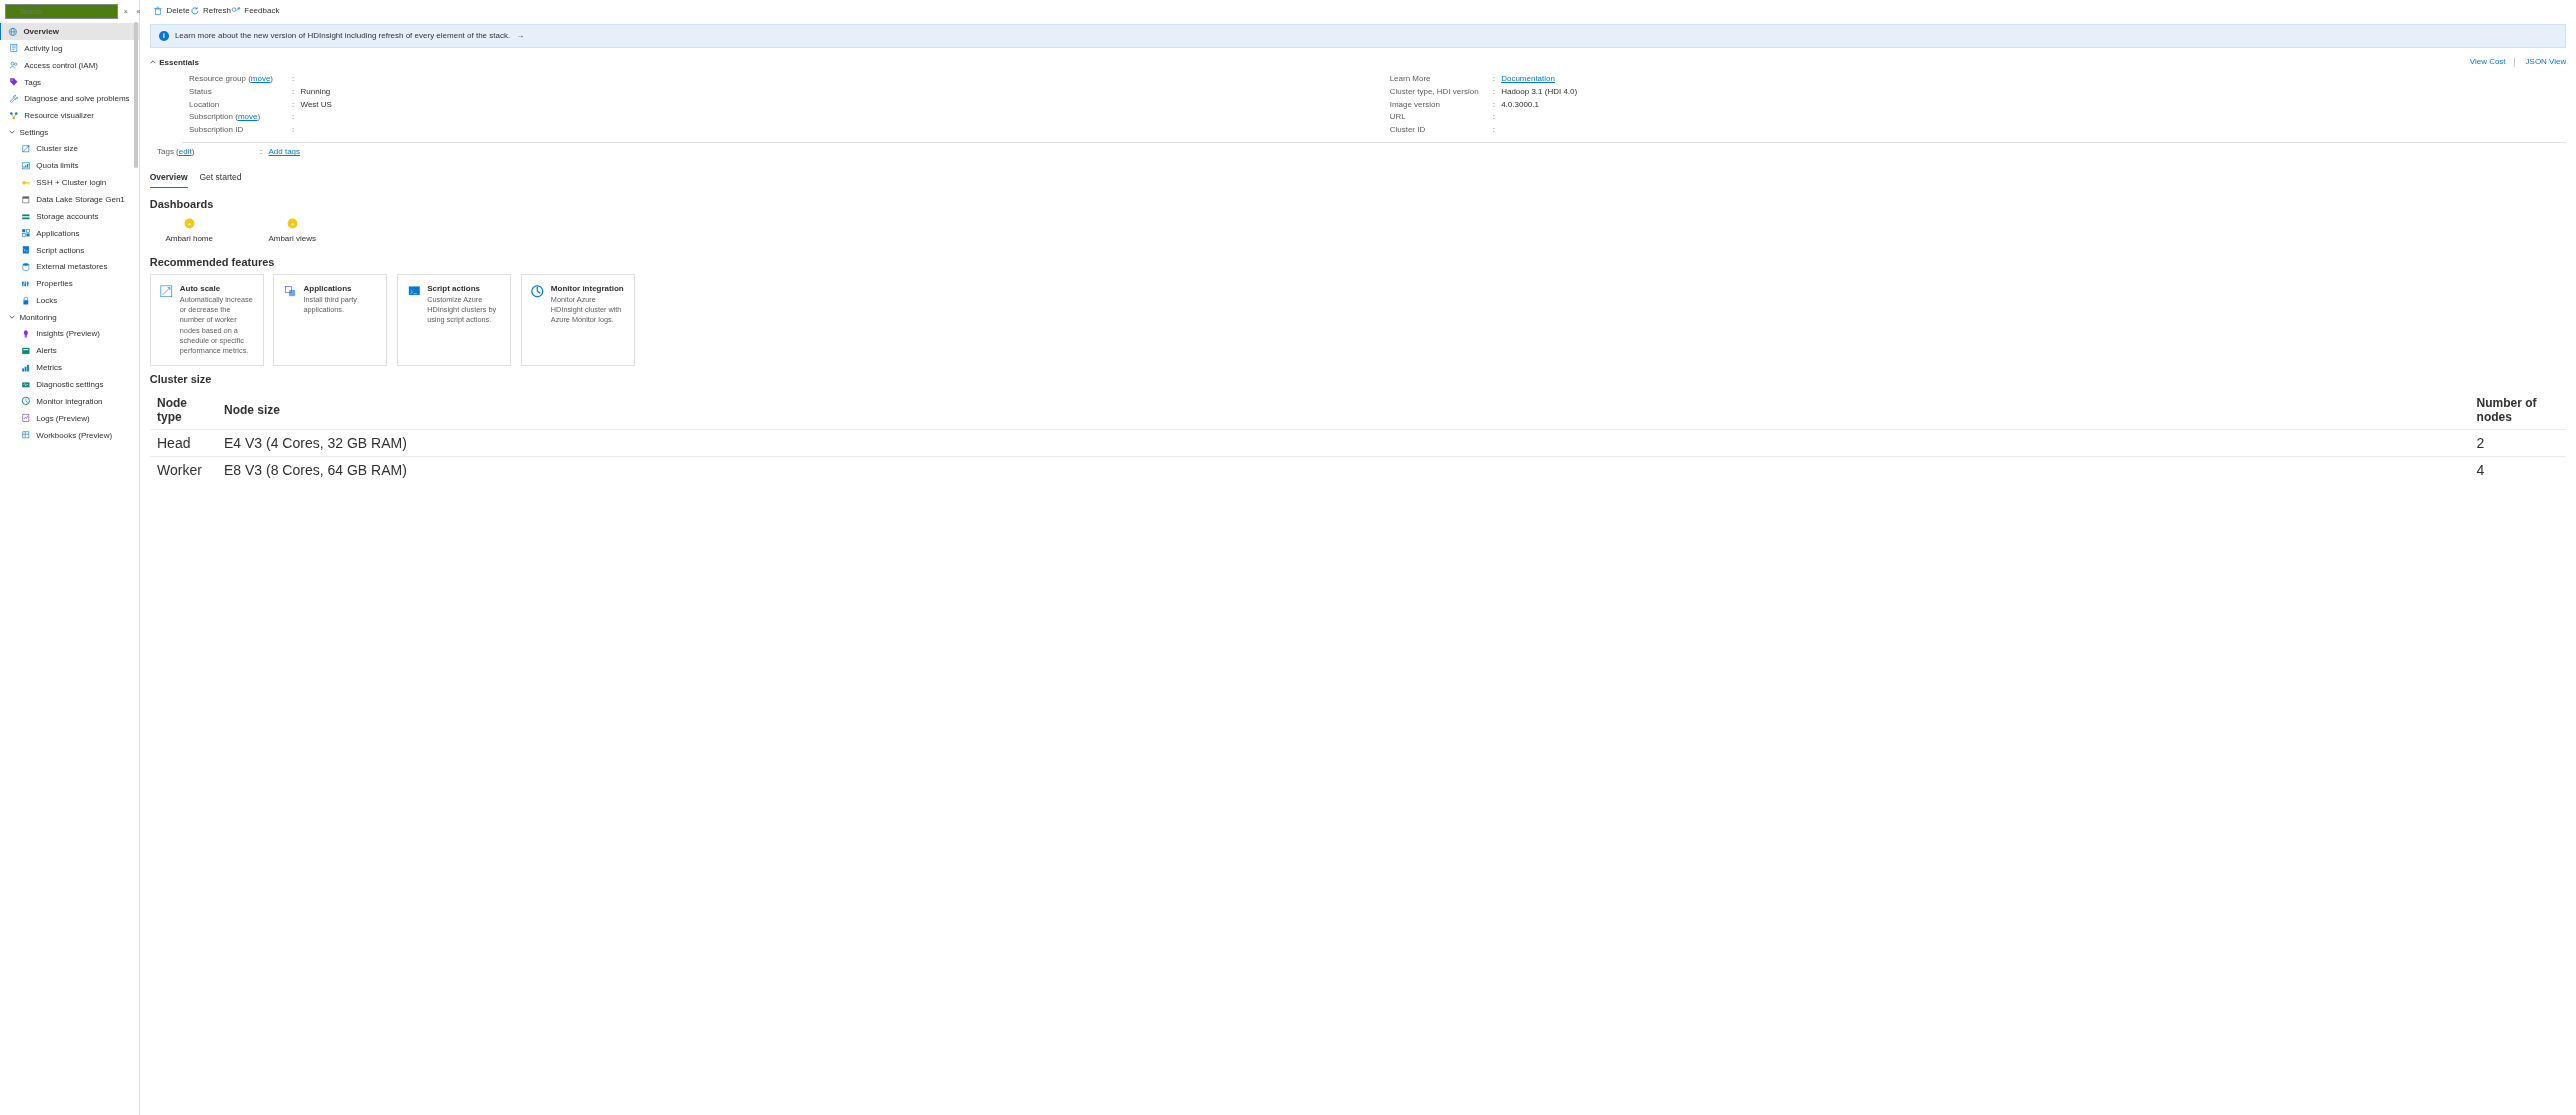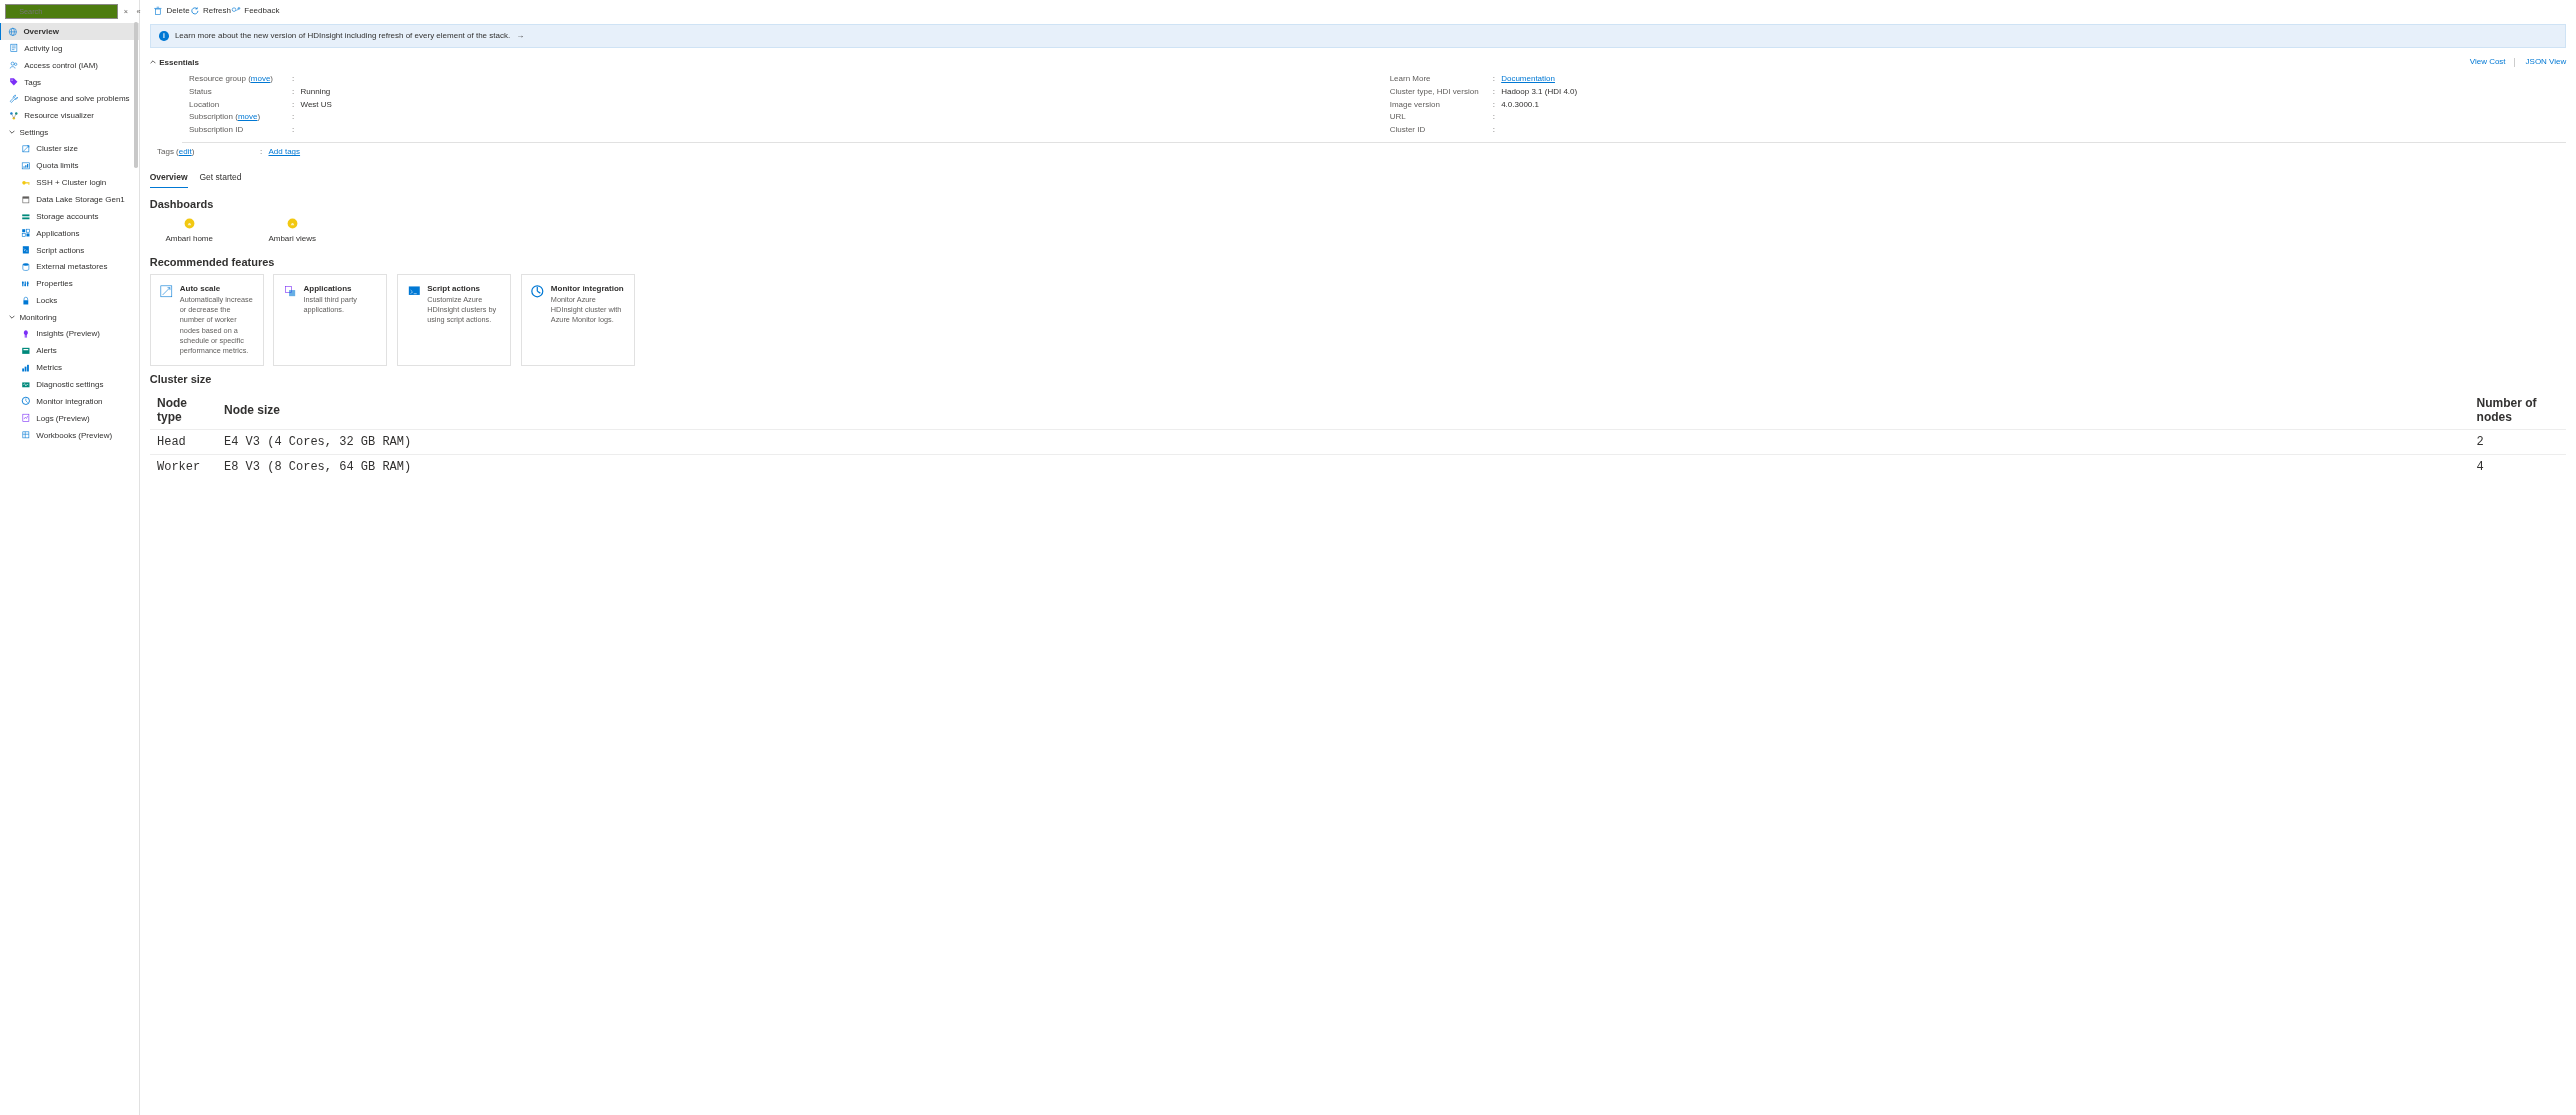--- a/index.html
+++ b/index.html
@@ -44,21 +44,21 @@
 .dash-card { width: 79px; text-align: center; cursor: pointer; }
 .dash-ico { width: 11px; height: 11px; margin: 0 auto 4.9px auto; }
 .features { display: flex; gap: 9.7px; margin-top: 3.6px; }
 .feature-card { border: 0.6px solid #e1e1e1; padding: 8.5px; width: 114px; cursor: pointer; display: flex; gap: 6px; }
 .feature-card .fico { width: 14.6px; height: 14.6px; flex-shrink: 0; }
 .feature-card .ftitle { font-weight: 600; margin-bottom: 2.4px; font-size: 8px; }
 .feature-card .fdesc { font-size: 7.3px; color: #605e5c; line-height: 1.4; }
 .cluster-table { width: 100%; border-collapse: collapse; margin-top: 3.6px; }
 .cluster-table th { text-align: left; font-weight: 600; padding: 4.9px 7.3px; font-size: 12px; }
 .cluster-table th:last-child { text-align: left; width: 97px; }
-.cluster-table td { padding: 4.9px 7.3px; border-top: 0.6px solid #ededed; font-size: 12px; font-family: Liberation Mono, monospace; }
+.cluster-table td { padding: 4.9px 7.3px; border-top: 0.6px solid #ededed; font-size: 14px; }
 svg { display: block; }
 </style>
 </head>
 <body>
 
 <div class="sidebar">
   <div class="sidebar-search">
     <div class="search-wrap">
       <svg class="mag" viewBox="0 0 16 16">
           <circle cx="6.5" cy="6.5" r="4.5" fill="none" stroke="#605e5c" stroke-width="1.3"></circle>

